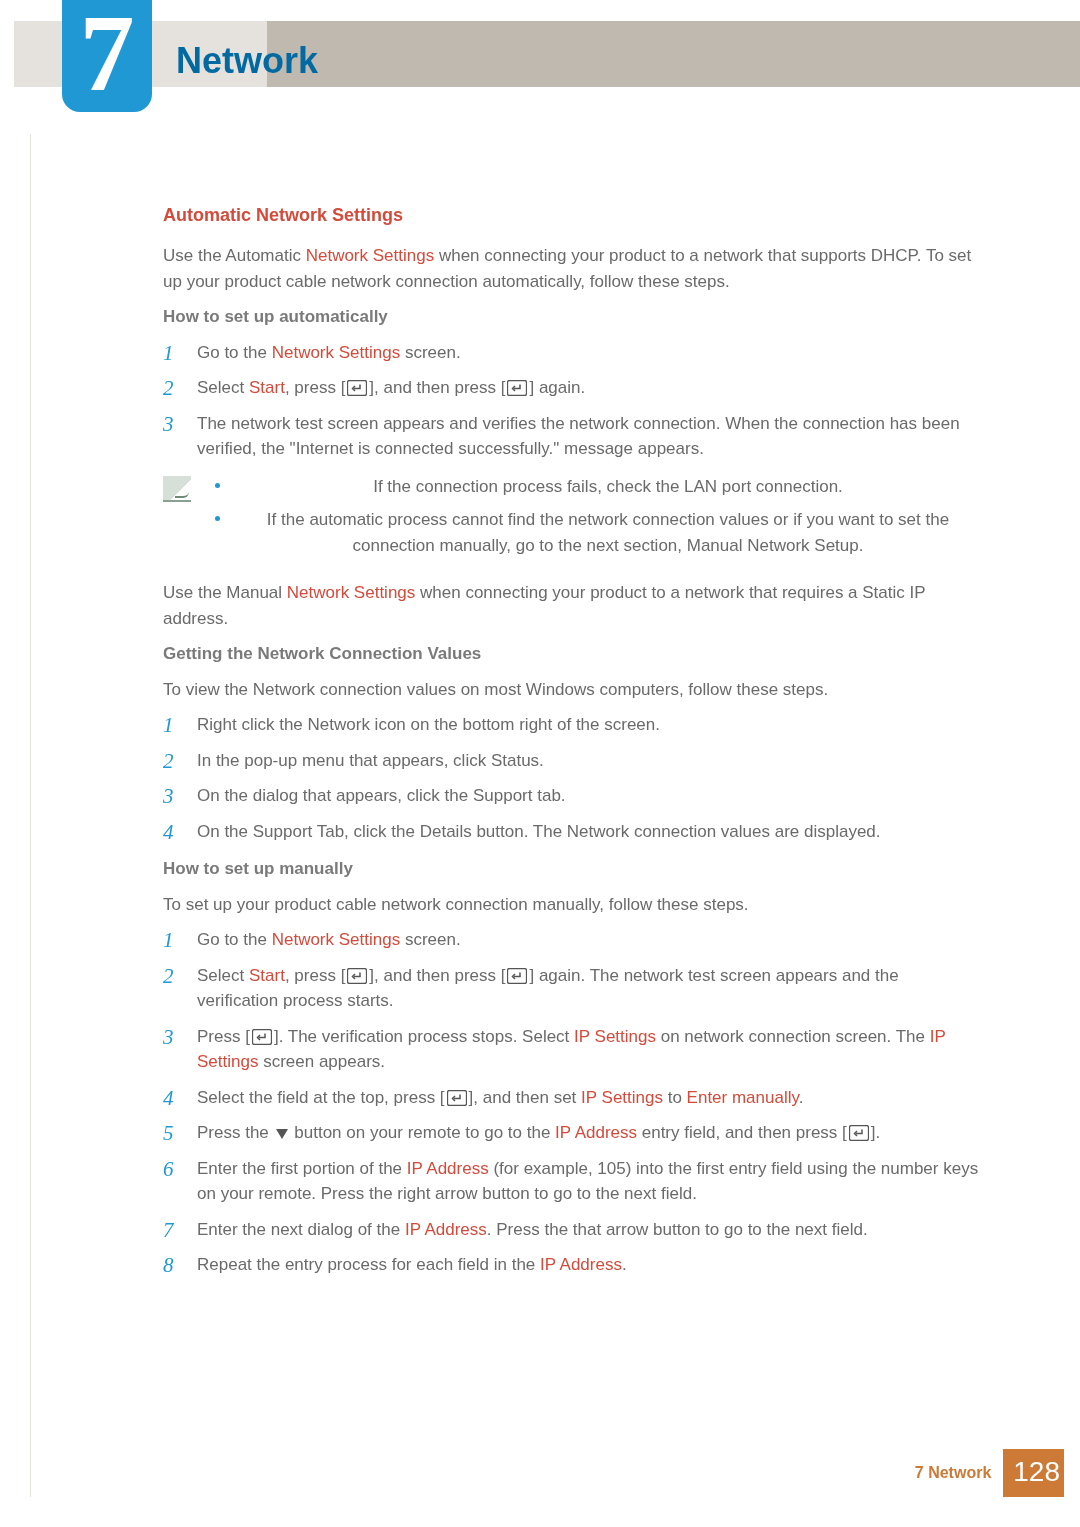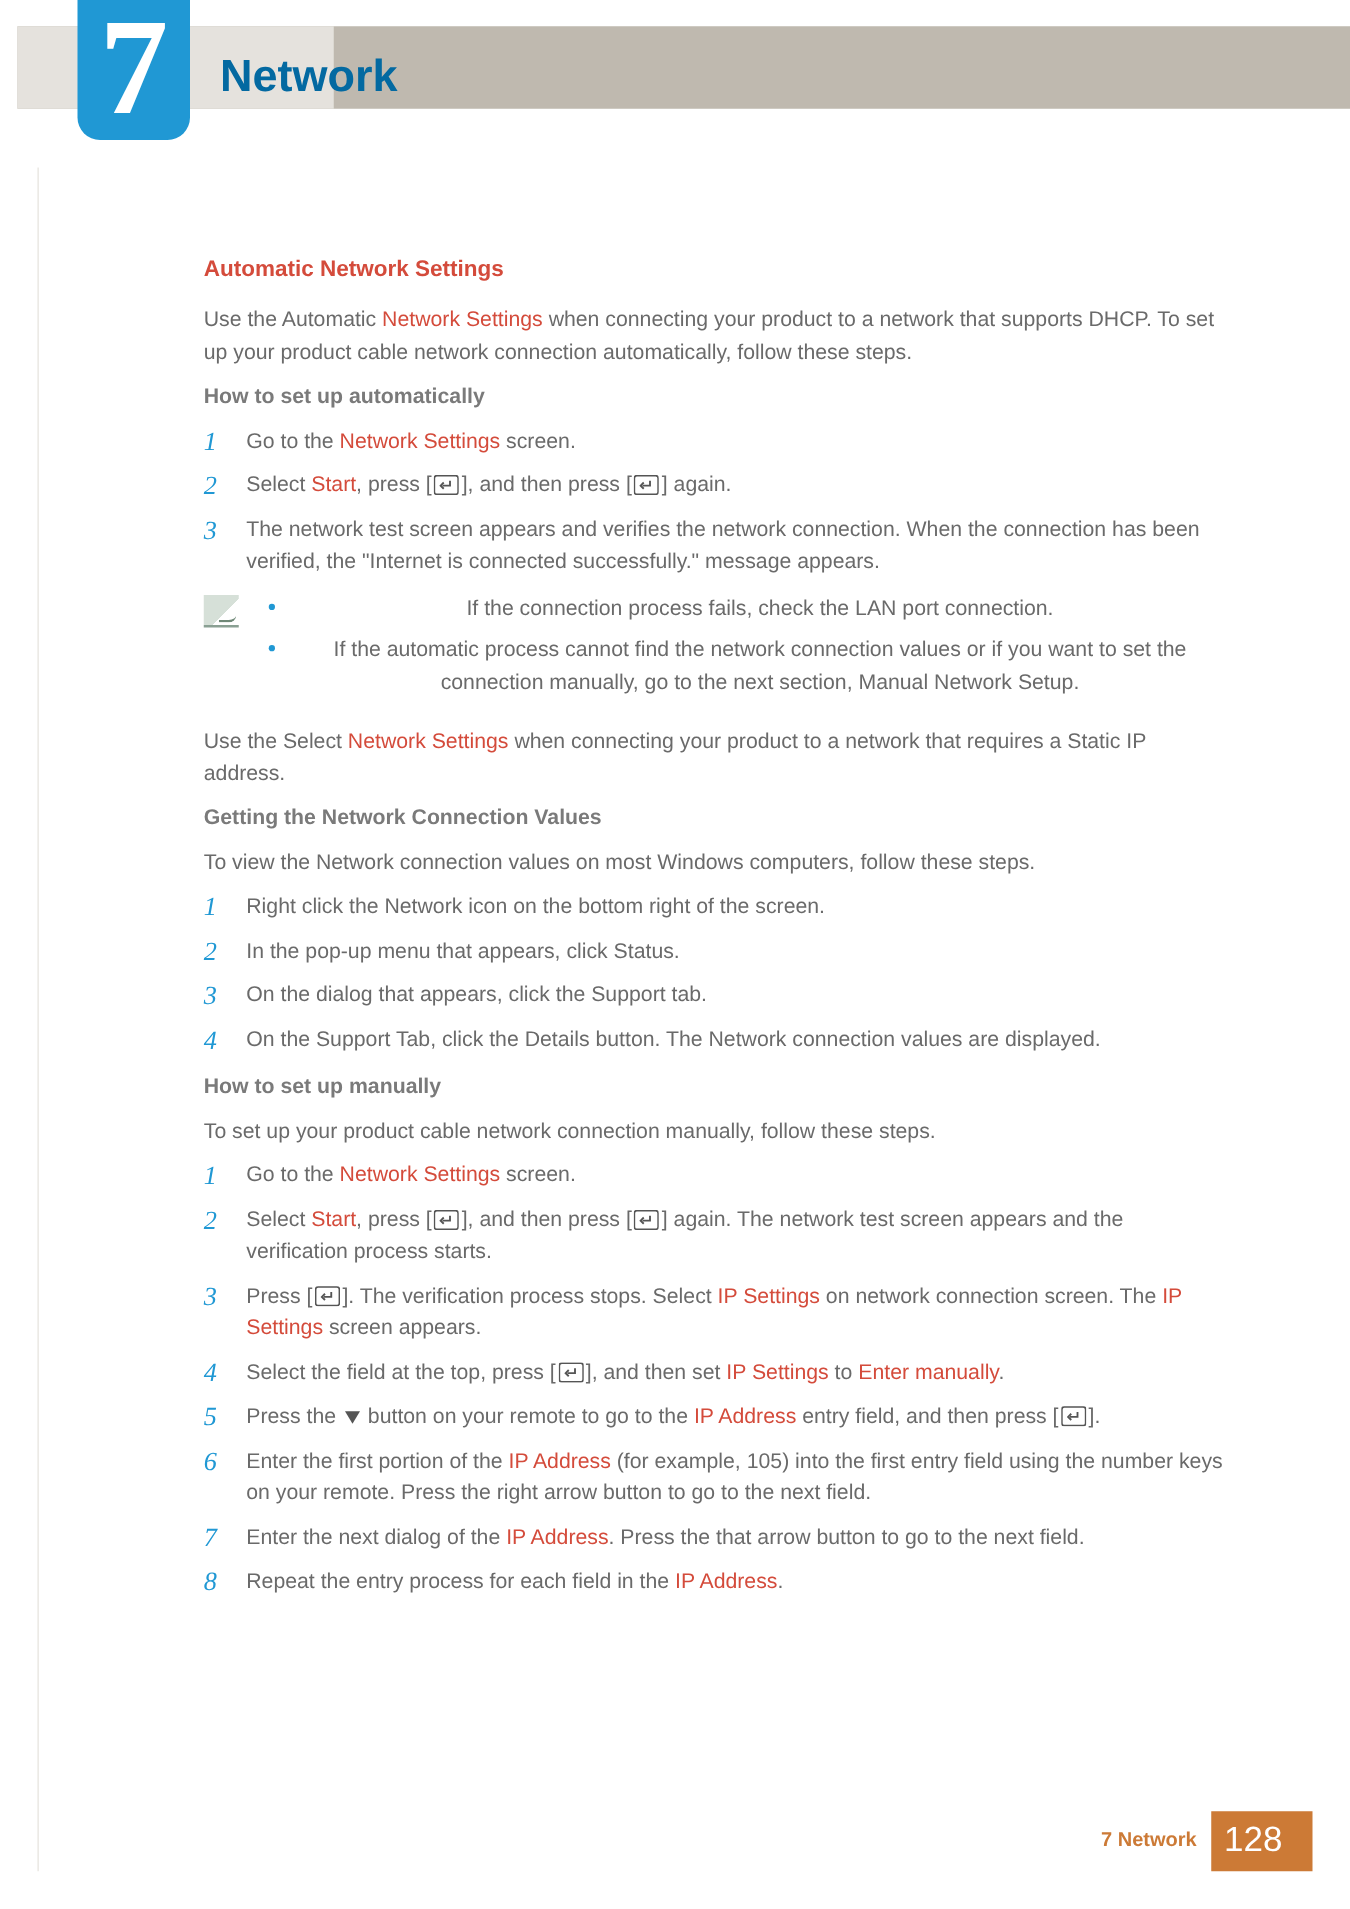--- a/index.html
+++ b/index.html
@@ -152,36 +152,36 @@
     width: 0; height: 0;
     border-left: 6px solid transparent;
     border-right: 6px solid transparent;
     border-top: 10px solid #555;
     vertical-align: -1px;
     margin: 0 2px;
   }
   .footer {
     position: absolute;
     bottom: 30px;
-    right: 30px;
+    right: 16px;
     display: flex;
     align-items: center;
     gap: 12px;
   }
   .footer-text {
     color: #cc7a36;
     font-weight: 600;
     font-size: 16px;
   }
   .page-badge {
     background: #cc7a36;
     color: #fff;
     font-size: 28px;
     font-weight: 500;
-    padding: 2px 24px 4px 10px;
+    padding: 2px 4px 4px 10px;
     font-family: Arial, sans-serif;
   }
   .left-rule {
     position: absolute;
     left: 30px;
     top: 134px;
     bottom: 30px;
     width: 1px;
     background: #e6e3de;
   }
@@ -233,21 +233,21 @@
     <div class="note-icon">
         <div class="dog-ear"></div>
       </div>
     <ul class="note-list">
       <li>If the connection process fails, check the LAN port connection.</li>
       <li>If the automatic process cannot find the network connection values or if you want to set the connection manually, go to the next section, Manual Network Setup.</li>
     </ul>
   </div>
 
   <p class="para">
-    <span>Use the Select </span><span class="kw">Network Settings</span><span> when connecting your product to a network that requires a Static IP address.</span>
+    <span>Use the Manual </span><span class="kw">Network Settings</span><span> when connecting your product to a network that requires a Static IP address.</span>
   </p>
 
   <div class="h-gray">Getting the Network Connection Values</div>
   <p class="para">To view the Network connection values on most Windows computers, follow these steps.</p>
 
   <ol class="steps">
     <li>Right click the Network icon on the bottom right of the screen.</li>
     <li>In the pop-up menu that appears, click Status.</li>
     <li>On the dialog that appears, click the Support tab.</li>
     <li>On the Support Tab, click the Details button. The Network connection values are displayed.</li>

